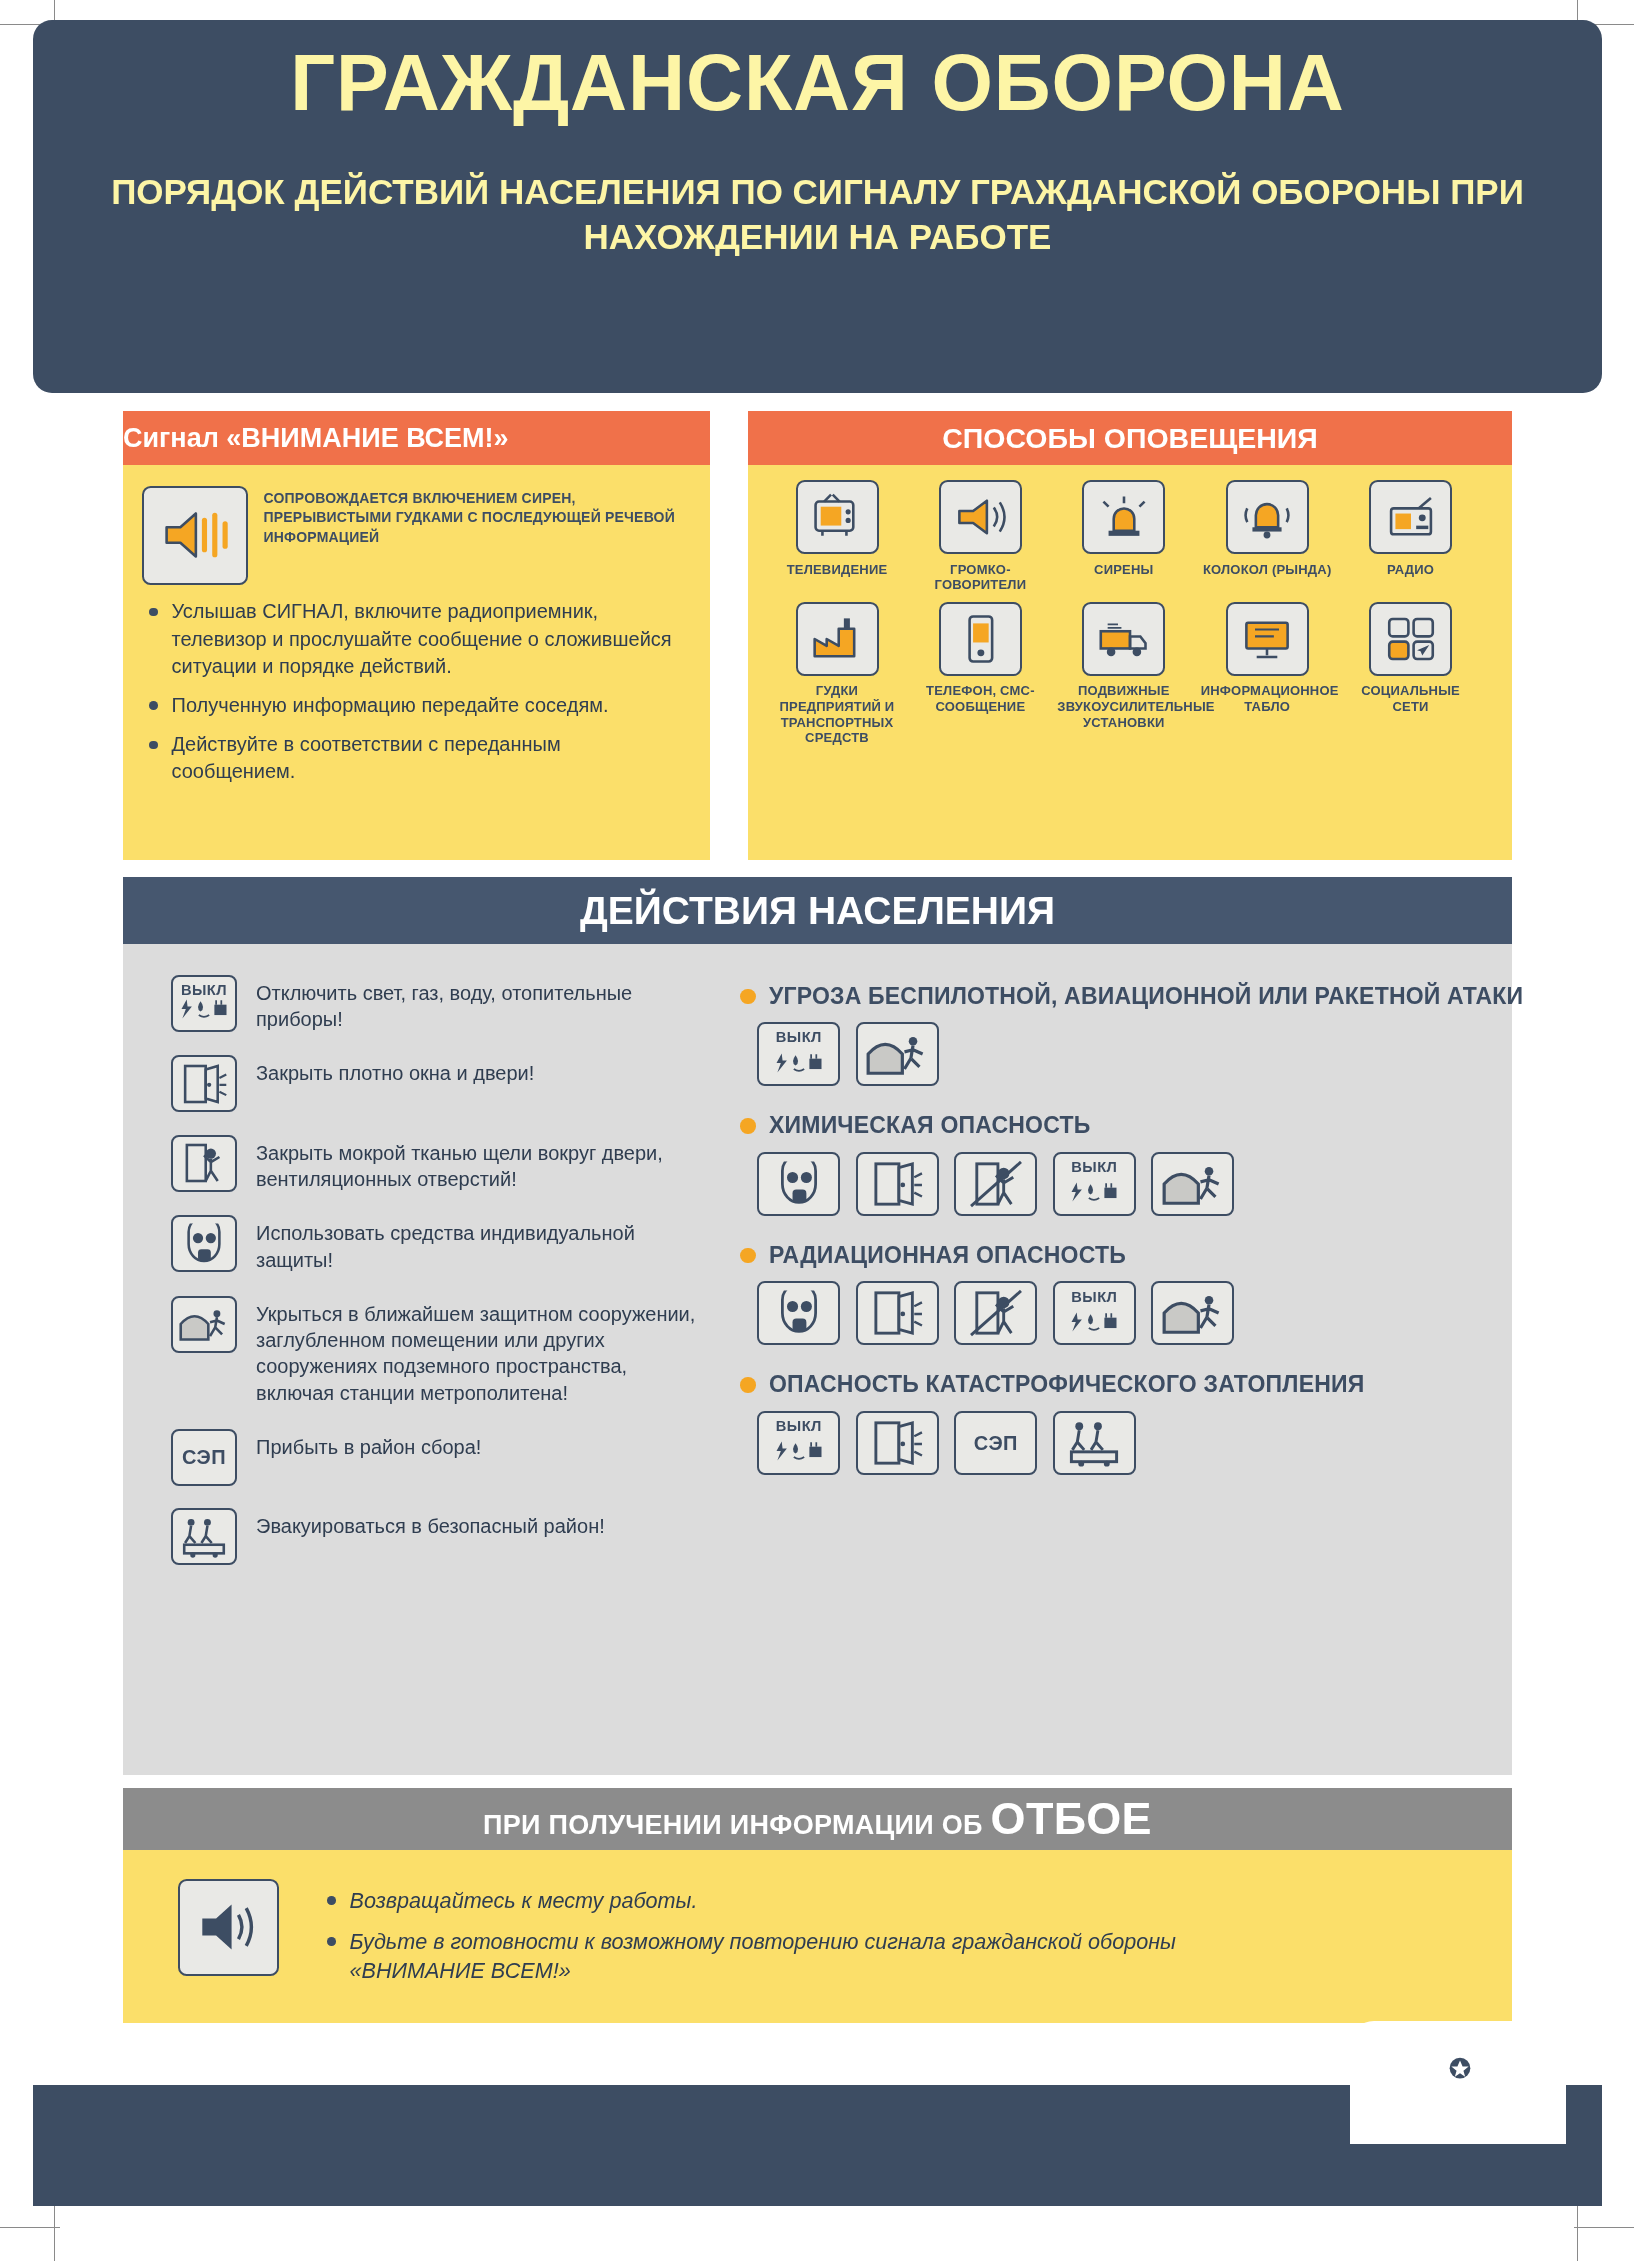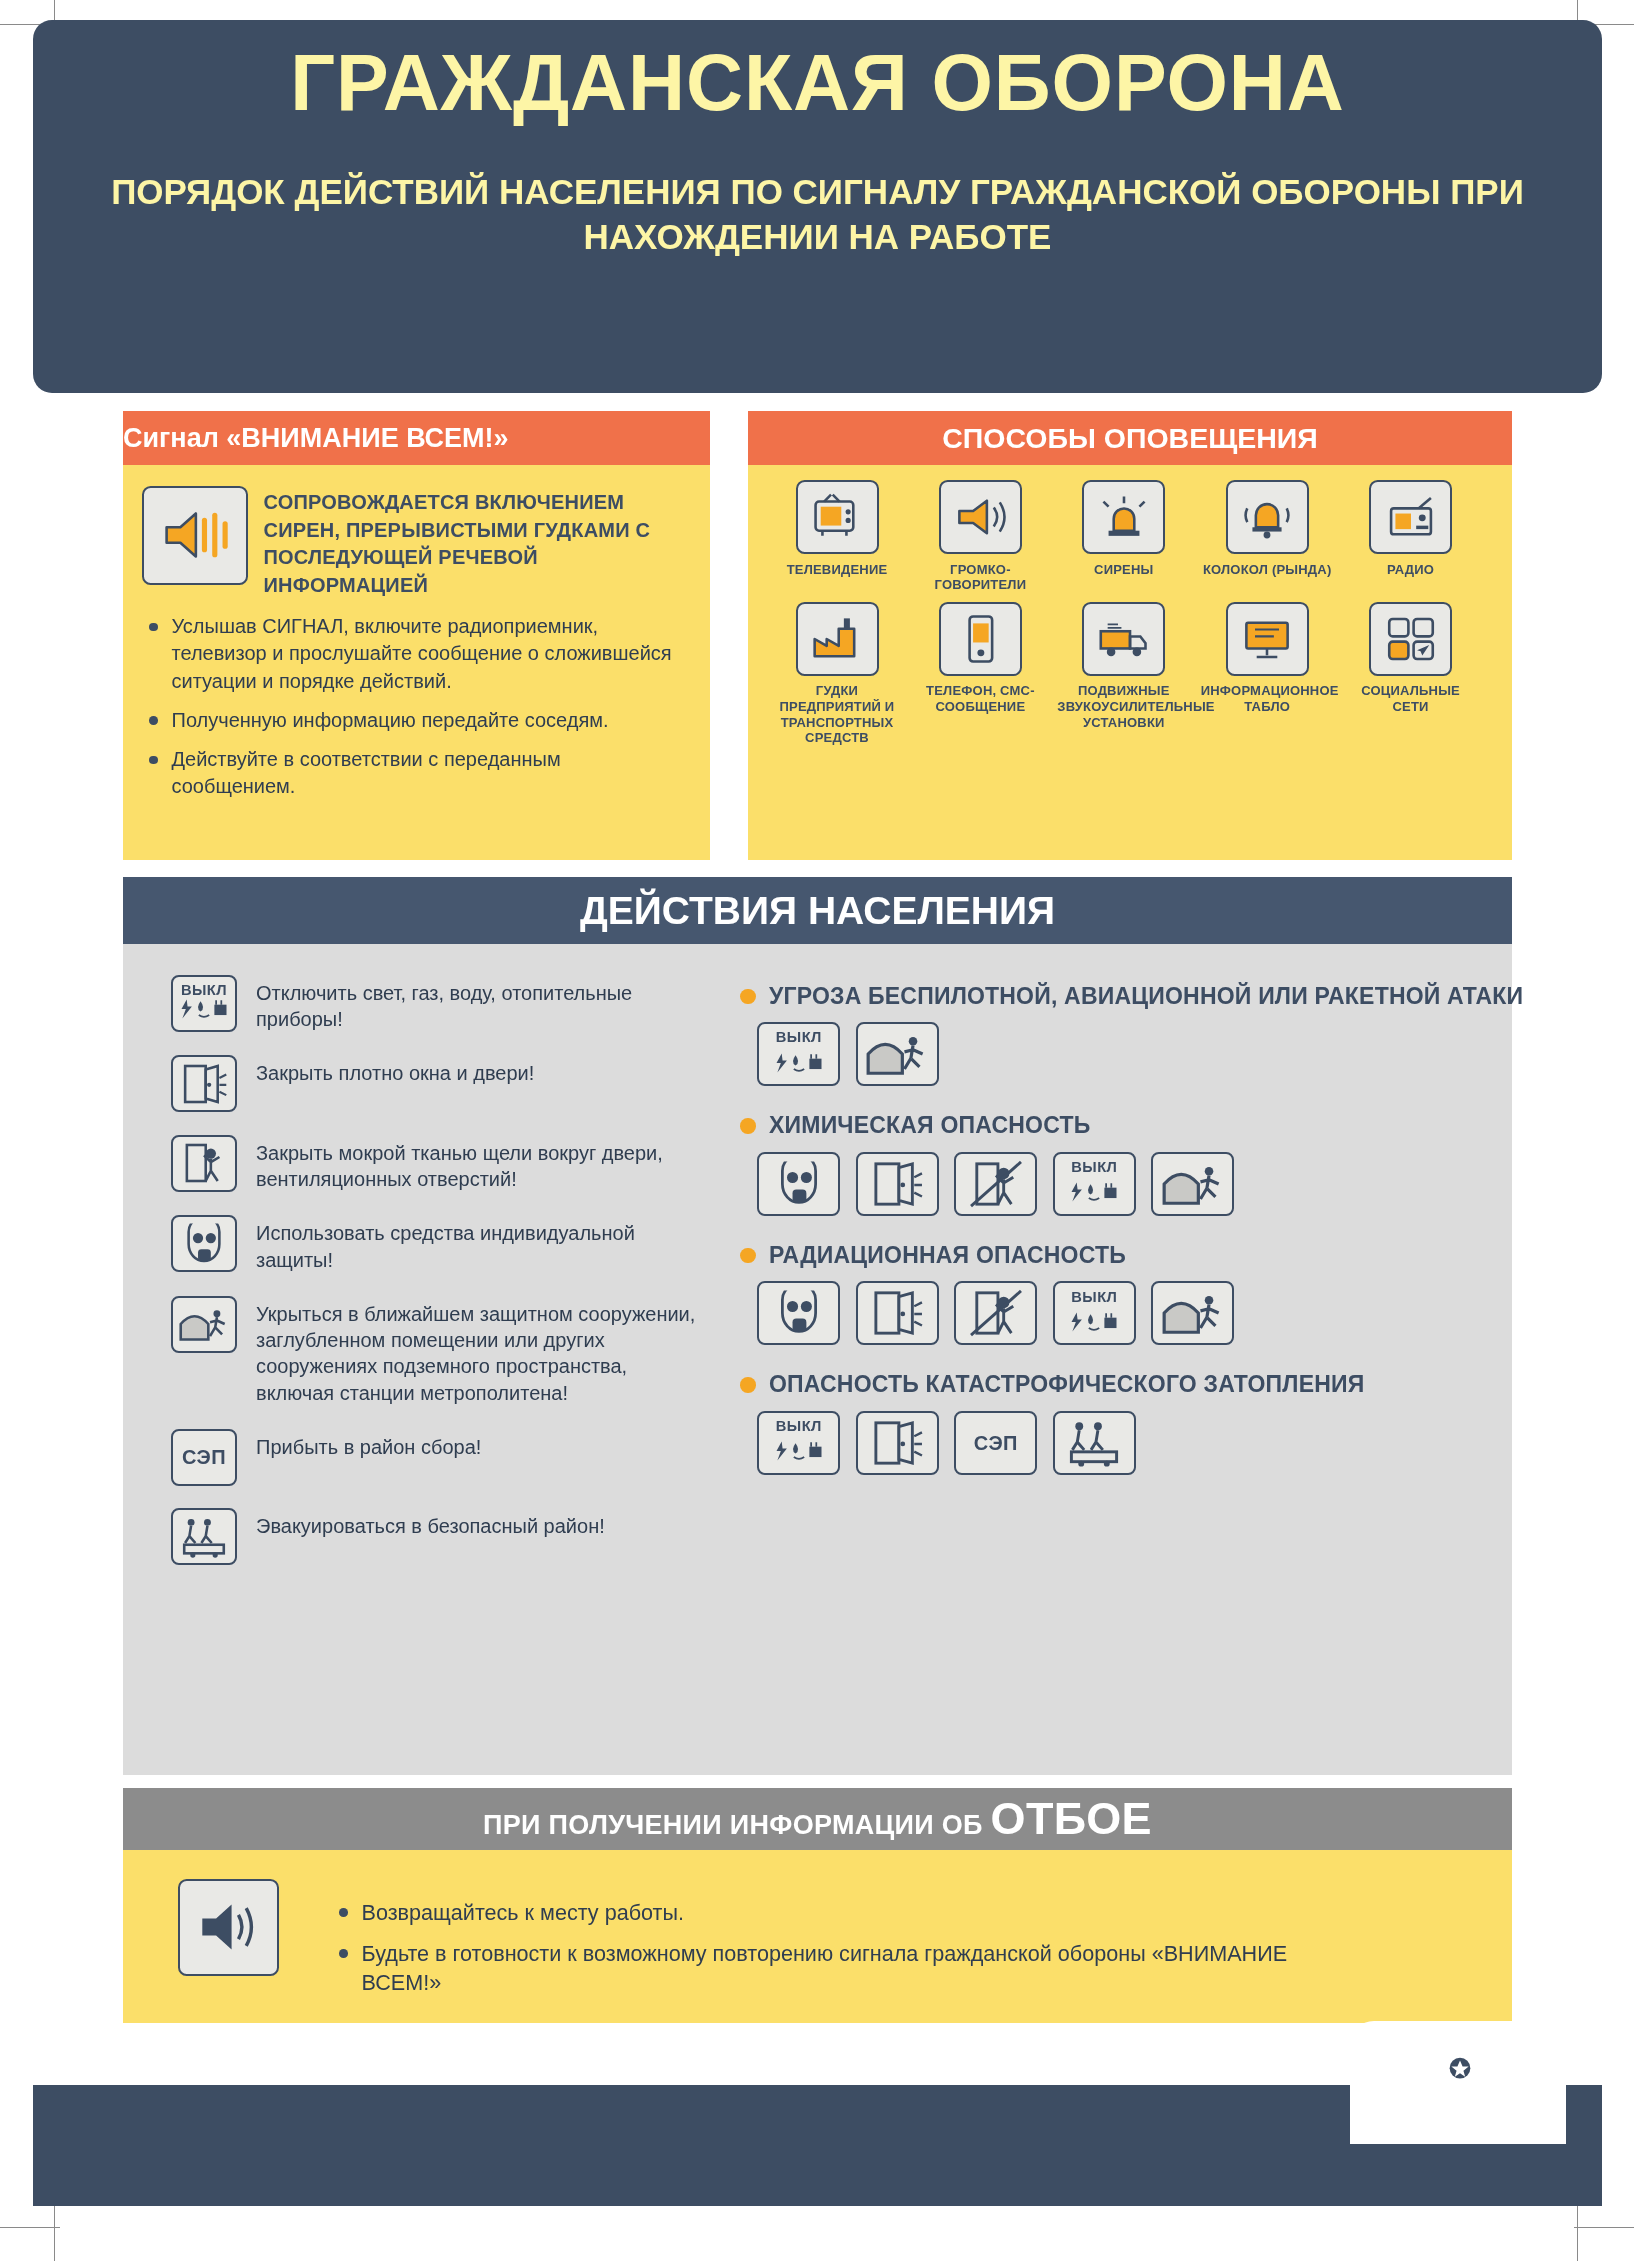--- a/index.html
+++ b/index.html
@@ -89,21 +89,21 @@
   .spk-icon {
     width: 102px;
     height: 95px;
     background: #e9e9e6;
     border: 2.6px solid #3d4d63;
     border-radius: 8.6px;
     flex: none;
     position: relative;
   }
   .signal-top-text {
-    font-size: 20px;
+    font-size: 14px;
     font-weight: bold;
     line-height: 1.38;
     color: #3d4d63;
     letter-spacing: 0.2px;
     padding-top: 3.5px;
   }
   .bullets {
     padding: 8.6px 22.5px 0 26px;
     margin: 0;
     list-style: none;
@@ -316,23 +316,24 @@
     height: 93px;
     background: #e9e9e6;
     border: 2.6px solid #3d4d63;
     border-radius: 8.6px;
   }
   .otboy-list {
     position: absolute;
     left: 290px;
     top: 1873px;
     width: 950px;
-    margin: 16px;
+    margin: 4px;
     padding: 0;
     list-style: none;
+    font-style: italic;
   }
   .otboy-list li {
     position: relative;
     padding-left: 22.5px;
     font-size: 21.6px;
     line-height: 1.35;
     color: #2f3d50;
     margin-bottom: 12px;
   }
   .otboy-list li:before {

